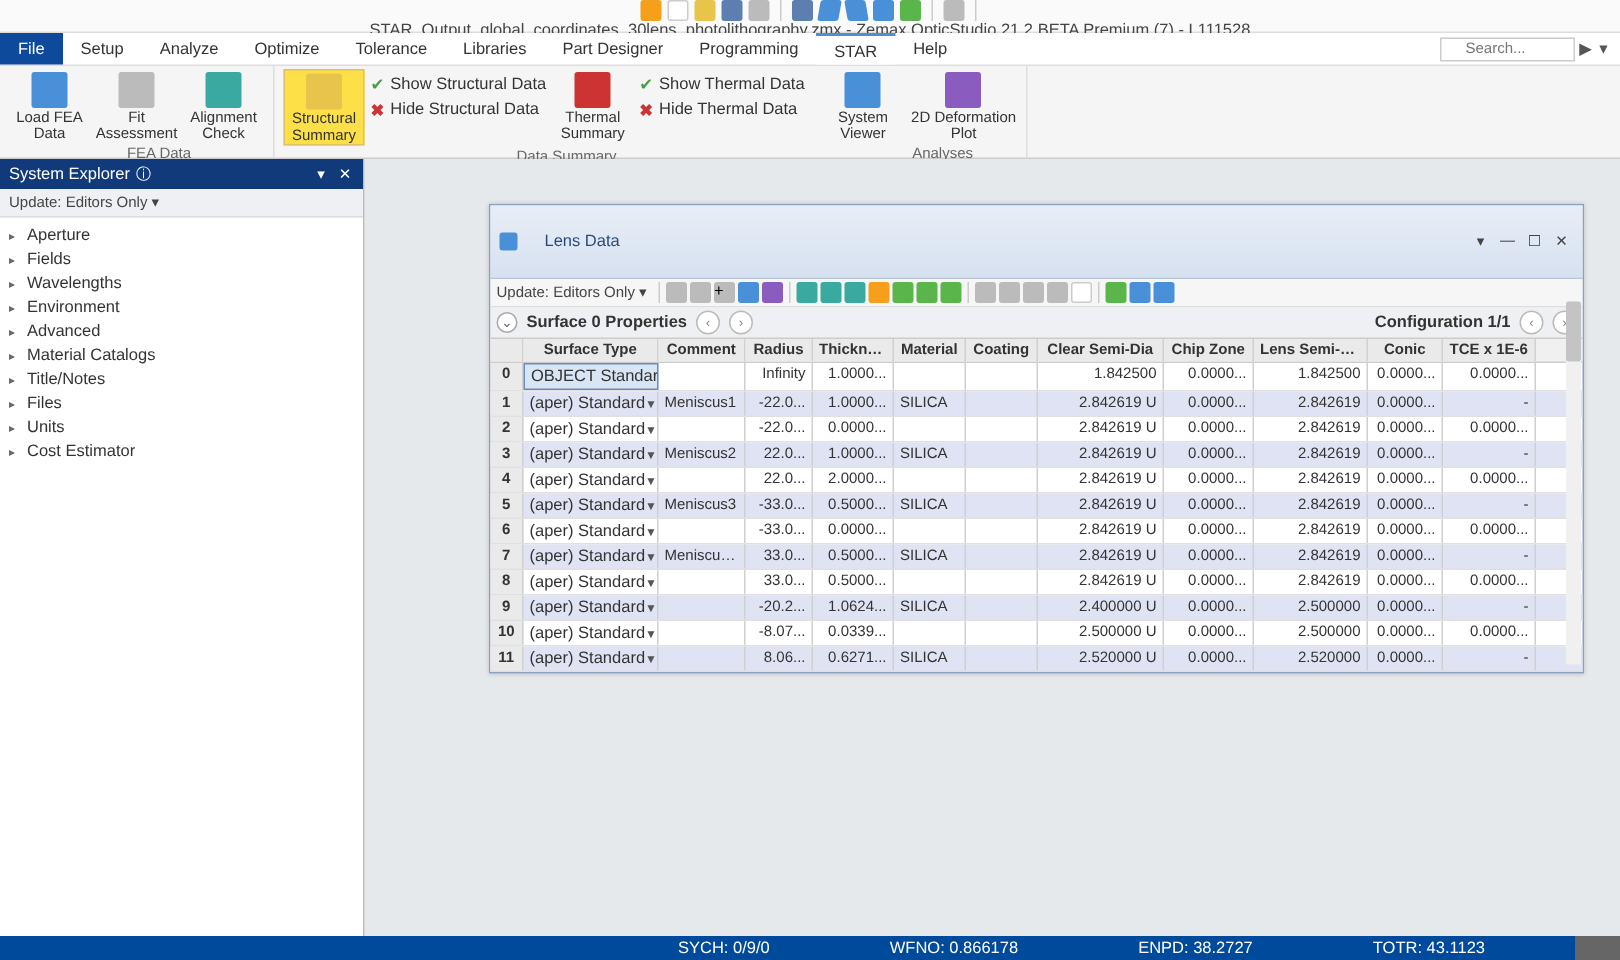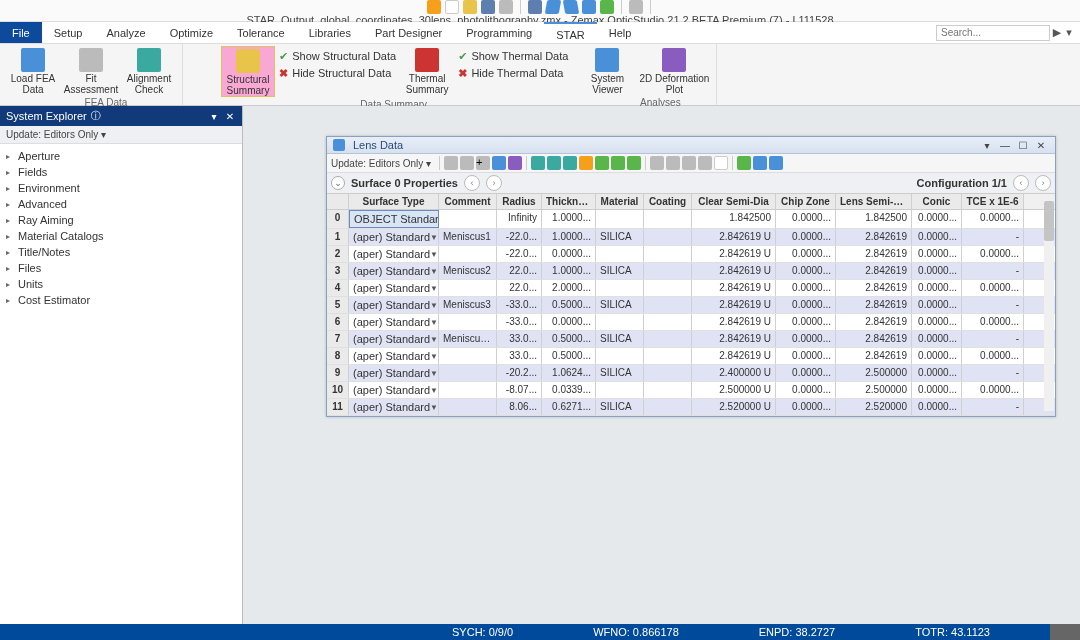--- a/index.html
+++ b/index.html
@@ -13,52 +13,52 @@
 .title-text { flex: 1; text-align: center; color: #444; font-size: 11px; }
 .win-controls { display: flex; margin-left: auto; }
 .win-controls div { width: 30px; height: 22px; text-align: center; line-height: 22px; color: #444; }
 
 
 .menus { height: 22px; background: #fff; border-bottom: 1px solid #ddd; display: flex; align-items: stretch; }
 .menu-tab { padding: 0 12px; line-height: 22px; color: #333; }
 .menu-tab.file { background: #0e4a9c; color: #fff; }
 .menu-tab.active { background: #fff; border-top: 2px solid #4a90d9; }
 .searchbox { margin-left: auto; display: flex; align-items: center; padding-right: 6px; }
-.searchbox input { width: 114px; height: 16px; border: 1px solid #ccc; padding: 0 4px; font-size: 10px; }
+.searchbox input { width: 90px; height: 16px; border: 1px solid #ccc; padding: 0 16px; font-size: 10px; }
 .searchbox .go { width: 14px; text-align:center; color:#555;}
 .searchbox .dd { width: 10px; text-align:center; color:#555;}
 
 
 .ribbon { height: 62px; background: #f5f5f5; border-bottom: 1px solid #ccc; display: flex; }
 .rgroup { border-right: 1px solid #ddd; display: flex; flex-direction: column; }
 .rgroup .body { flex:1; display:flex; align-items: flex-start; padding: 2px 6px; gap:4px;}
 .rgroup .label { text-align:center; font-size:10px; color:#666; padding-bottom:1px;padding-left:30px;}
 .ritem-v { display:flex; flex-direction:column; align-items:center; width:54px; gap:1px; padding-top:2px;}
 .ritem-v .ic { width:24px; height:24px;}
 .ritem-v span { font-size:10px; text-align:center; line-height:11px; color:#333;}
 .ritem-h { display:flex; align-items:center; gap:4px; font-size:10px; color:#333; height:16px;}
-.active-btn { background:#f9a8d4; border:1px solid #e0c060;margin-left:32px;}
+.active-btn { background:#fde047; border:1px solid #e0c060;}
 .stack { display:flex; flex-direction:column; gap:1px; padding-top:2px;}
 
 
 .body-area { flex:1; display:flex; background:#e6e9ec; position:relative; overflow:hidden;}
 
 
 .panel { width:243px; background:#fff; border-right:1px solid #bbb; display:flex; flex-direction:column;}
 .panel-header { background:#103a7a; color:#fff; padding:3px 6px; display:flex; align-items:center; gap:4px;}
 .panel-header .sp { flex:1;}
 .panel-header .pin, .panel-header .cls { color:#fff; font-size:10px; width:12px; text-align:center;}
 .panel-sub { background:#eef0f3; padding:3px 6px; border-bottom:1px solid #ddd; color:#444; font-size:10px;}
 .tree { padding:4px 0;}
 .tree-item { padding:2px 6px; color:#333; font-size:11px; display:flex; align-items:center; gap:4px;}
 .tree-item::before { content:"▸"; color:#666; font-size:8px; width:8px;}
 
 
 .lens-win { position:absolute; left:326px; top:30px; width:730px; background:#fff; border:1px solid #8aa0c0; box-shadow:0 0 3px rgba(0,0,0,0.2); display:flex; flex-direction:column;}
-.lens-title { background:linear-gradient(#e8eef7,#d6e1f0); padding:2px 6px; display:flex; align-items:flex-end; gap:8px; border-bottom:1px solid #b8c4d6;}
+.lens-title { background:linear-gradient(#e8eef7,#d6e1f0); padding:18px 6px; display:flex; align-items:flex-start; gap:18px; border-bottom:1px solid #b8c4d6;}
 .lens-title .ic { width:12px; height:12px;}
 .lens-title span.t { color:#2a4a7a; font-size:11px;}
 .lens-title .wc { margin-left:auto; display:flex; gap:2px;}
 .lens-title .wc div { width:16px; text-align:center; color:#444; font-size:10px;}
 .lens-toolbar { background:#f6f6f6; border-bottom:1px solid #ddd; padding:2px 4px; display:flex; align-items:center; gap:2px;}
 .lens-toolbar .sep { width:1px; height:14px; background:#ccc; margin:0 2px;}
 .lens-toolbar .ic { width:14px; height:14px;}
 .lens-toolbar .upd { font-size:10px; color:#444; margin-right:4px;}
 .lens-surf { background:#eef0f3; border-bottom:1px solid #ccc; padding:2px 4px; display:flex; align-items:center; gap:6px;}
 .lens-surf .nav { width:16px; height:16px; border:1px solid #bbb; border-radius:8px; text-align:center; line-height:14px; background:#fff; color:#888; font-size:9px;}
@@ -227,23 +227,23 @@
       <span>System Explorer</span>
       <span style="font-size:10px">ⓘ</span>
       <span class="sp"></span>
       <span class="pin">▾</span>
       <span class="cls">✕</span>
     </div>
     <div class="panel-sub">Update: Editors Only ▾</div>
     <div class="tree" id="tree">
         <div class="tree-item">Aperture</div>
         <div class="tree-item">Fields</div>
+        <div class="tree-item">Wavelengths</div>
         <div class="tree-item">Environment</div>
         <div class="tree-item">Advanced</div>
-        <div class="tree-item">Ray Aiming</div>
         <div class="tree-item">Material Catalogs</div>
         <div class="tree-item">Title/Notes</div>
         <div class="tree-item">Files</div>
         <div class="tree-item">Units</div>
         <div class="tree-item">Cost Estimator</div>
       </div>
   </div>
 
   <div class="lens-win">
     <div class="lens-title">

